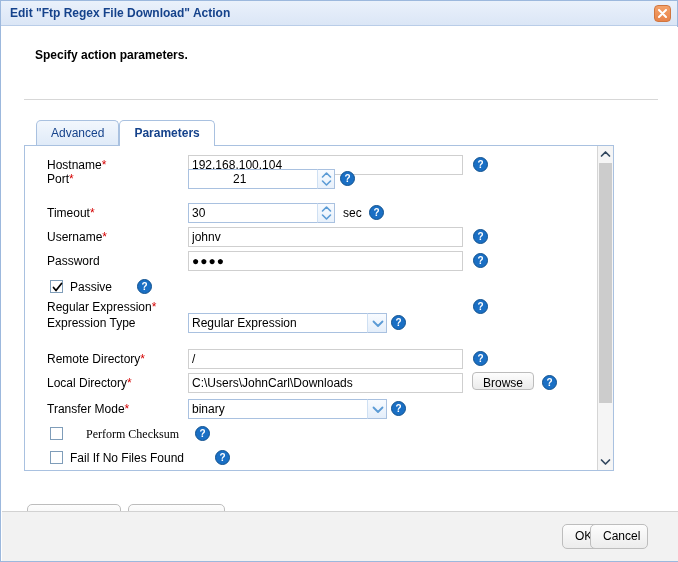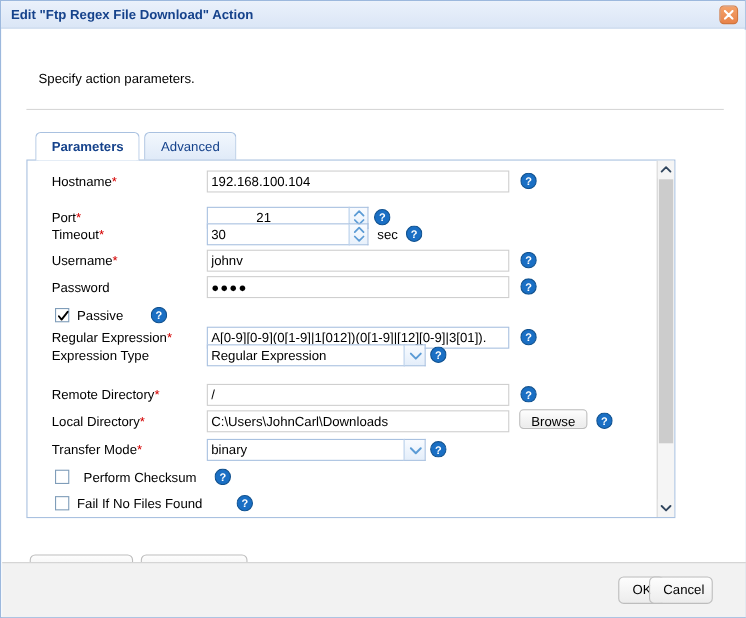--- a/index.html
+++ b/index.html
@@ -34,21 +34,21 @@
     cursor:pointer;
   }
   .closebtn svg{position:absolute;left:3px;top:3px;}
   
   .body{
     position:absolute;left:1px;top:26px;width:676px;height:484px;
     background:#ffffff;box-sizing:border-box;
   }
   .hdr{position:absolute;left:33px;top:19px;}
   .hdr .h1{font-size:12px;font-weight:bold;color:#000;}
-  .hdr .h2{font-size:12px;color:#000;margin-top:18px;}
+  .hdr .h2{font-size:12px;color:#000;margin-top:2px;font-weight:bold;}
   .hdrline{
     position:absolute;left:22px;top:72px;width:634px;height:1px;
     background:#d7d7d7;
   }
   
   .tabs{position:absolute;left:30px;top:93px;height:26px;}
   .tab{
     position:relative;float:left;height:26px;line-height:25px;
     padding:0 14px;box-sizing:border-box;font-size:12px;
     border:1px solid #a9c1e0;border-bottom:none;
@@ -140,38 +140,38 @@
   </div>
 
   <div class="body">
 
     <div class="hdr">
       <div class="h2">Specify action parameters.</div>
     </div>
     <div class="hdrline"></div>
 
     <div class="tabs">
+      <div class="tab inactive">Advanced</div>
       <div class="tab active">Parameters</div>
-      <div class="tab inactive">Advanced</div>
     </div>
 
     <div class="panel">
 
       <div class="row" style="top:9px;width:572px;">
         <div class="lbl"><span>Hostname</span><span class="req">*</span></div>
         <input class="fld plain" style="left: 163px; width: 275px;" value="192.168.100.104">
         <span class="help" style="left:448px;">
           <svg width="15" height="15" viewBox="0 0 15 15">
               <circle cx="7.5" cy="7.5" r="7" fill="#1a6fc4" stroke="#12528f"></circle>
               <text x="7.5" y="11.3" font-size="10" font-family="Liberation Sans, sans-serif" font-weight="bold" fill="#ffffff" text-anchor="middle">?</text>
             </svg>
         </span>
       </div>
 
-      <div class="row" style="top:42px;width:572px;">
+      <div class="row" style="top:23px;width:572px;">
         <div class="lbl"><span>Port</span><span class="req">*</span></div>
         <input class="fld" style="left: 163px; width: 130px; padding-left: 44px;" value="21">
         <span class="spin" style="left:292px;">
           <svg width="11" height="18" viewBox="0 0 11 18">
               <path d="M1.5 7 L5.5 3 L9.5 7" stroke="#5b9bd5" stroke-width="1.6" fill="none" stroke-linecap="round" stroke-linejoin="round"></path>
               <path d="M1.5 11 L5.5 15 L9.5 11" stroke="#5b9bd5" stroke-width="1.6" fill="none" stroke-linecap="round" stroke-linejoin="round"></path>
             </svg>
         </span>
         <span class="help" style="left:315px;">
           <svg width="15" height="15" viewBox="0 0 15 15">
@@ -231,21 +231,20 @@
         <span class="help" style="left:112px;">
           <svg width="15" height="15" viewBox="0 0 15 15">
               <circle cx="7.5" cy="7.5" r="7" fill="#1a6fc4" stroke="#12528f"></circle>
               <text x="7.5" y="11.3" font-size="10" font-family="Liberation Sans, sans-serif" font-weight="bold" fill="#ffffff" text-anchor="middle">?</text>
             </svg>
         </span>
       </div>
 
       <div class="row" style="top:151px;width:572px;">
         <div class="lbl"><span>Regular Expression</span><span class="req">*</span></div>
-        <input class="fld" style="left: 163px; width: 275px;" value="A[0-9][0-9](0[1-9]|1[012])(0[1-9]|[12][0-9]|3[01]).">
         <span class="help" style="left:448px;">
           <svg width="15" height="15" viewBox="0 0 15 15">
               <circle cx="7.5" cy="7.5" r="7" fill="#1a6fc4" stroke="#12528f"></circle>
               <text x="7.5" y="11.3" font-size="10" font-family="Liberation Sans, sans-serif" font-weight="bold" fill="#ffffff" text-anchor="middle">?</text>
             </svg>
         </span>
       </div>
 
       <div class="row" style="top:167px;width:572px;">
         <div class="lbl"><span>Expression Type</span><span class="req"></span></div>
@@ -297,21 +296,21 @@
         <span class="help" style="left:366px;">
           <svg width="15" height="15" viewBox="0 0 15 15">
               <circle cx="7.5" cy="7.5" r="7" fill="#1a6fc4" stroke="#12528f"></circle>
               <text x="7.5" y="11.3" font-size="10" font-family="Liberation Sans, sans-serif" font-weight="bold" fill="#ffffff" text-anchor="middle">?</text>
             </svg>
         </span>
       </div>
 
       <div class="row" style="top:278px;width:572px;">
         <span class="cb" style="left:25px;"></span>
-        <span class="cblbl" style="left:51px;">Perform Checksum</span>
+        <span class="cblbl" style="left:61px;font-family:Liberation Serif, serif;">Perform Checksum</span>
         <span class="help" style="left:170px;">
           <svg width="15" height="15" viewBox="0 0 15 15">
               <circle cx="7.5" cy="7.5" r="7" fill="#1a6fc4" stroke="#12528f"></circle>
               <text x="7.5" y="11.3" font-size="10" font-family="Liberation Sans, sans-serif" font-weight="bold" fill="#ffffff" text-anchor="middle">?</text>
             </svg>
         </span>
       </div>
 
       <div class="row" style="top:302px;width:572px;">
         <span class="cb" style="left:25px;"></span>

